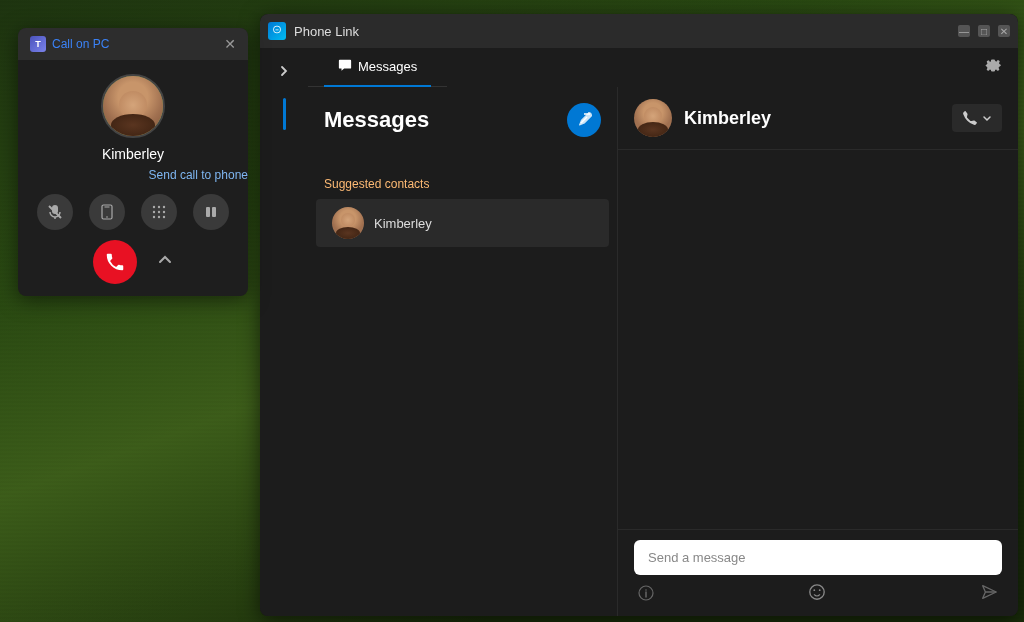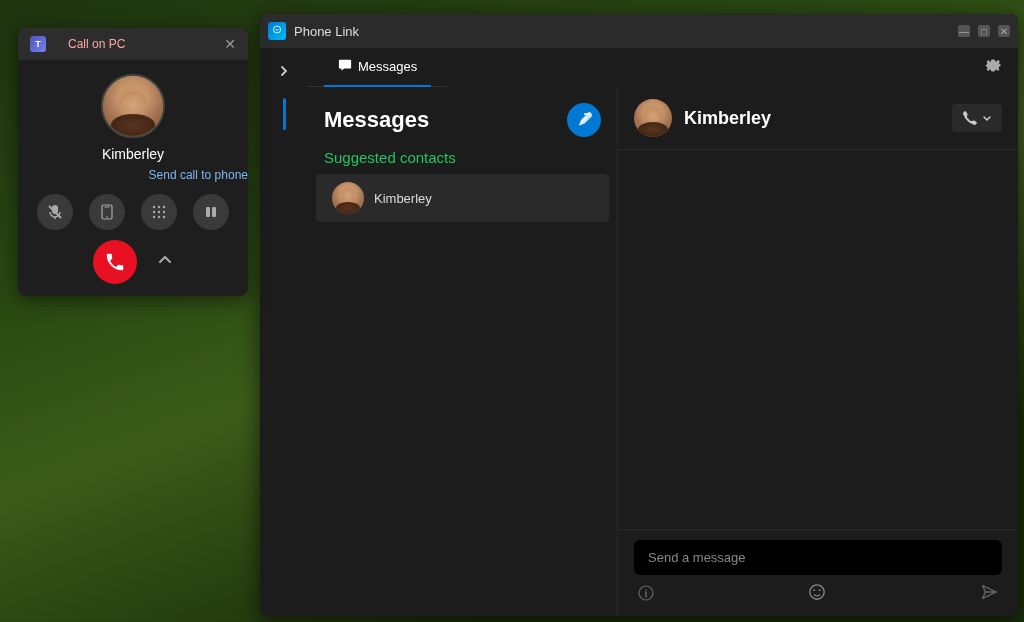--- a/index.html
+++ b/index.html
@@ -60,22 +60,21 @@
       border-radius: 3px;
       display: flex;
       align-items: center;
       justify-content: center;
       font-size: 9px;
       color: white;
       font-weight: bold;
     }
     .call-widget-title {
       font-size: 12px;
-      color: #fca5a5;
-      margin-left: 16px;
+      color: #3b82f6;
     }
     .call-widget-close {
       color: #999;
       font-size: 14px;
       cursor: pointer;
     }
     .call-avatar-container {
       display: flex;
       justify-content: center;
       margin: 14px 0 8px;
@@ -354,23 +353,24 @@
       border-radius: 50%;
       background: #0078d4;
       display: flex;
       align-items: center;
       justify-content: center;
       cursor: pointer;
       color: white;
       font-size: 16px;
     }
     .suggested-contacts-label {
-      font-size: 15px;
-      color: #22c55e;
+      font-size: 12px;
+      color: #fdba74;
       padding: 4px 16px 8px;
+      margin-top: 28px;
     }
     .contact-item {
       display: flex;
       align-items: center;
       gap: 10px;
       padding: 8px 16px;
       cursor: pointer;
       background: #2a2a2a;
       border-radius: 4px;
       margin: 0 8px;
@@ -496,21 +496,21 @@
       overflow-y: auto;
       padding: 16px;
     }
 
     .chat-input-area {
       padding: 10px 16px;
       border-top: 1px solid #2a2a2a;
       flex-shrink: 0;
     }
     .chat-input-container {
-      background: #000000;
+      background: #ffffff;
       border-radius: 6px;
       padding: 10px 14px;
       display: flex;
       align-items: center;
     }
     .chat-input-text {
       flex: 1;
       font-size: 13px;
       color: #888;
     }

